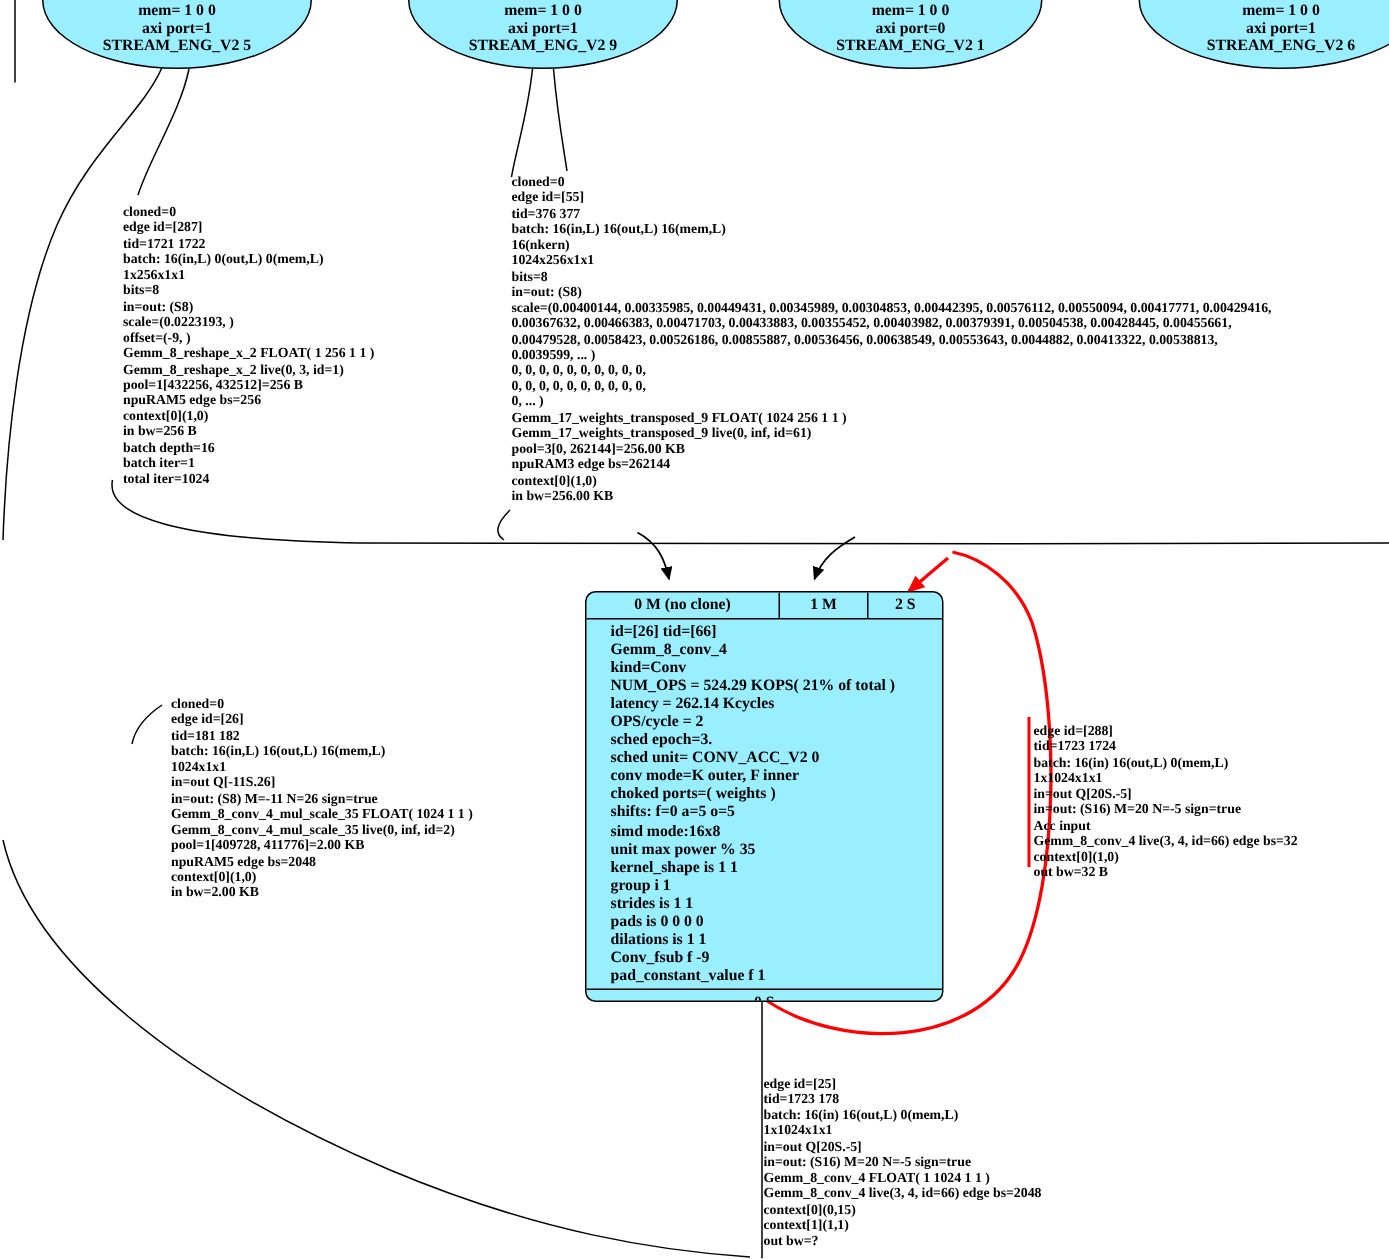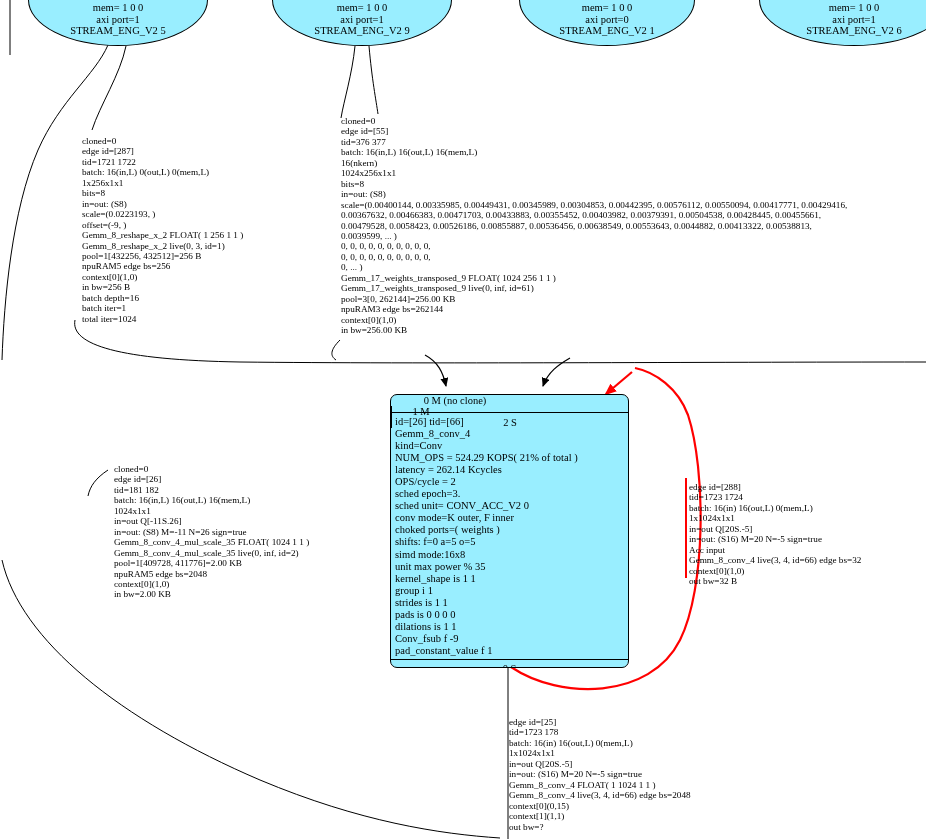--- a/index.html
+++ b/index.html
@@ -3,21 +3,21 @@
 <meta charset="utf-8">
 <style>
   html,body{margin:0;padding:0;}
   body{
     width:926px;height:839px;
     background:#ffffff;
     font-family:"Liberation Serif", serif;
     overflow:hidden;
     position:relative;
   }
-  #stage{position:absolute;left:0;top:0;width:926px;height:839px;}
+  #stage{position:absolute;left:0;top:0;width:926px;height:839px;font-weight:bold;}
   svg.edges{position:absolute;left:0;top:0;width:926px;height:839px;pointer-events:none;}
 
   
   .ellipse-node{
     position:absolute;
     border:1px solid #000;
     border-radius:50%;
     background:#99eeff;
     box-sizing:border-box;
     text-align:center;
@@ -35,29 +35,28 @@
     box-sizing:border-box;
     border:1px solid #000;
     border-radius:7px;
     background:#99eeff;
     overflow:hidden;
   }
   .rec-header{
     display:flex;
     border-bottom:1px solid #000;
     height:17px;
-    flex-direction:column;
   }
   .rec-header .cell{
     display:flex;align-items:center;justify-content:center;
     font-size:10.5px;color:#000;white-space:nowrap;
   }
   .rec-header .cell + .cell{border-left:1px solid #000000;}
   .rec-body{
-    padding:3px 0 2px 4px;
+    padding:3px 0 2px 16px;
     font-size:10.5px;
     line-height:12.05px;
     color:#000;
   }
   .rec-body .ln{display:block;white-space:nowrap;}
   .rec-footer{
     border-top:1px solid #000;
     height:17px;
     display:flex;align-items:center;justify-content:center;
     font-size:10.5px;color:#000;

